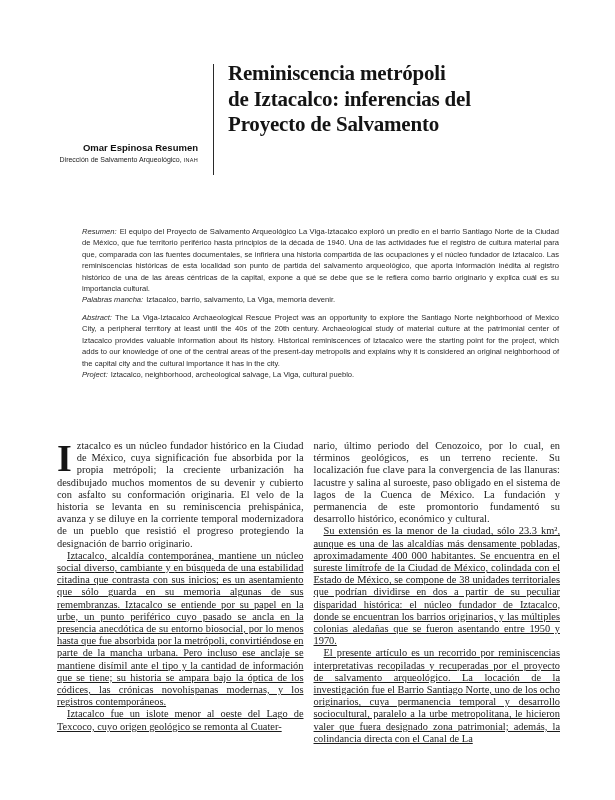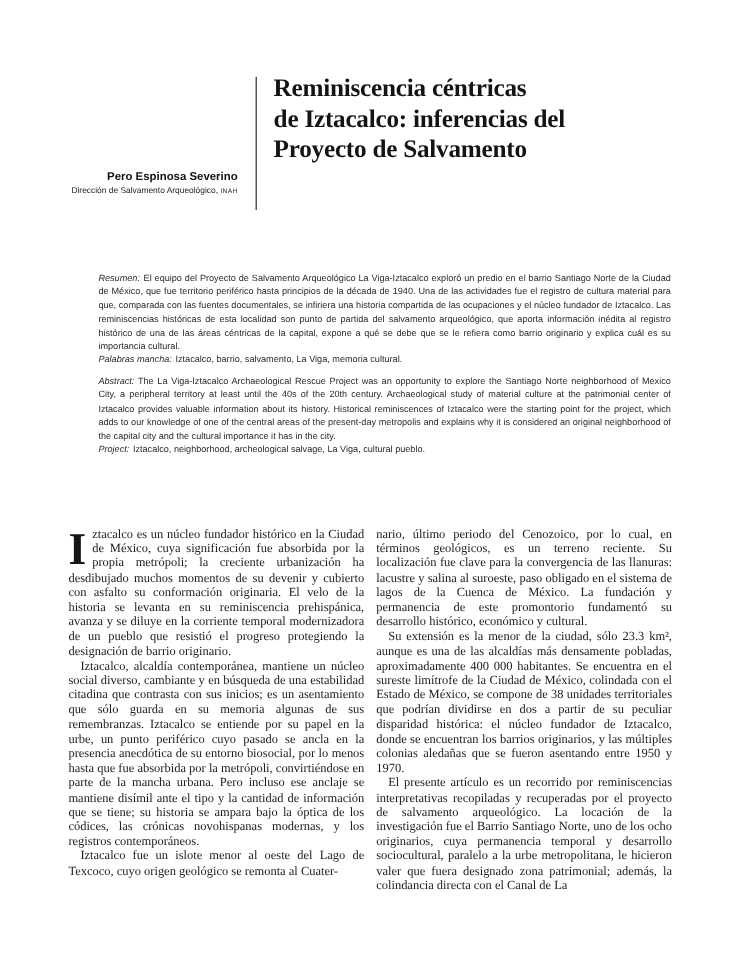--- a/index.html
+++ b/index.html
@@ -57,50 +57,50 @@
     display:flex;gap:10px;
   }
   .body-col{
     width:247px;
     font-family:"Liberation Serif", serif;
     font-size:10.4px;line-height:12.2px;
     text-align:justify;
     color:#1b1b1b;
   }
   .body-col p{margin:0;}
-  .body-col p.indent{text-indent:10px;}
+  .body-col p.indent{text-indent:10px;text-decoration:underline;}
   .dropcap{
     float:left;
     font-size:38px;line-height:31px;
     padding:3px 5px 0 0;
     font-weight:bold;
     color:#151515;
   }
 </style>
 </head>
 <body>
 
 <div class="page">
 
   <div class="header-rule"></div>
 
   <div class="author-block">
-    <div class="author-name">Pero Espinosa Severino</div>
+    <div class="author-name">Omar Espinosa Resumen</div>
     <div class="author-affiliation"><span>Dirección de Salvamento Arqueológico, </span><span class="org-smallcaps">INAH</span></div>
   </div>
 
   <h1 class="title-block" style="margin:0;">
-    <span class="title-line">Reminiscencia céntricas</span>
+    <span class="title-line">Reminiscencia metrópoli</span>
     <span class="title-line">de Iztacalco: inferencias del</span>
     <span class="title-line">Proyecto de Salvamento</span>
   </h1>
 
   <div class="abstract-block abstract-es">
     <p><span class="ab-label">Resumen:</span><span>El equipo del Proyecto de Salvamento Arqueológico La Viga-Iztacalco exploró un predio en el barrio Santiago Norte de la Ciudad de México, que fue territorio periférico hasta principios de la década de 1940. Una de las actividades fue el registro de cultura material para que, comparada con las fuentes documentales, se infiriera una historia compartida de las ocupaciones y el núcleo fundador de Iztacalco. Las reminiscencias históricas de esta localidad son punto de partida del salvamento arqueológico, que aporta información inédita al registro histórico de una de las áreas céntricas de la capital, expone a qué se debe que se le refiera como barrio originario y explica cuál es su importancia cultural.</span></p>
-    <p><span class="ab-label">Palabras mancha:</span><span>Iztacalco, barrio, salvamento, La Viga, memoria cultural.</span></p>
+    <p><span class="ab-label">Palabras mancha:</span><span>Iztacalco, barrio, salvamento, La Viga, memoria devenir.</span></p>
   </div>
 
   <div class="abstract-block abstract-en">
     <p><span class="ab-label">Abstract:</span><span>The La Viga-Iztacalco Archaeological Rescue Project was an opportunity to explore the Santiago Norte neighborhood of Mexico City, a peripheral territory at least until the 40s of the 20th century. Archaeological study of material culture at the patrimonial center of Iztacalco provides valuable information about its history. Historical reminiscences of Iztacalco were the starting point for the project, which adds to our knowledge of one of the central areas of the present-day metropolis and explains why it is considered an original neighborhood of the capital city and the cultural importance it has in the city.</span></p>
     <p><span class="ab-label">Project:</span><span>Iztacalco, neighborhood, archeological salvage, La Viga, cultural pueblo.</span></p>
   </div>
 
   <div class="body-columns">
 
     <div class="body-col">

